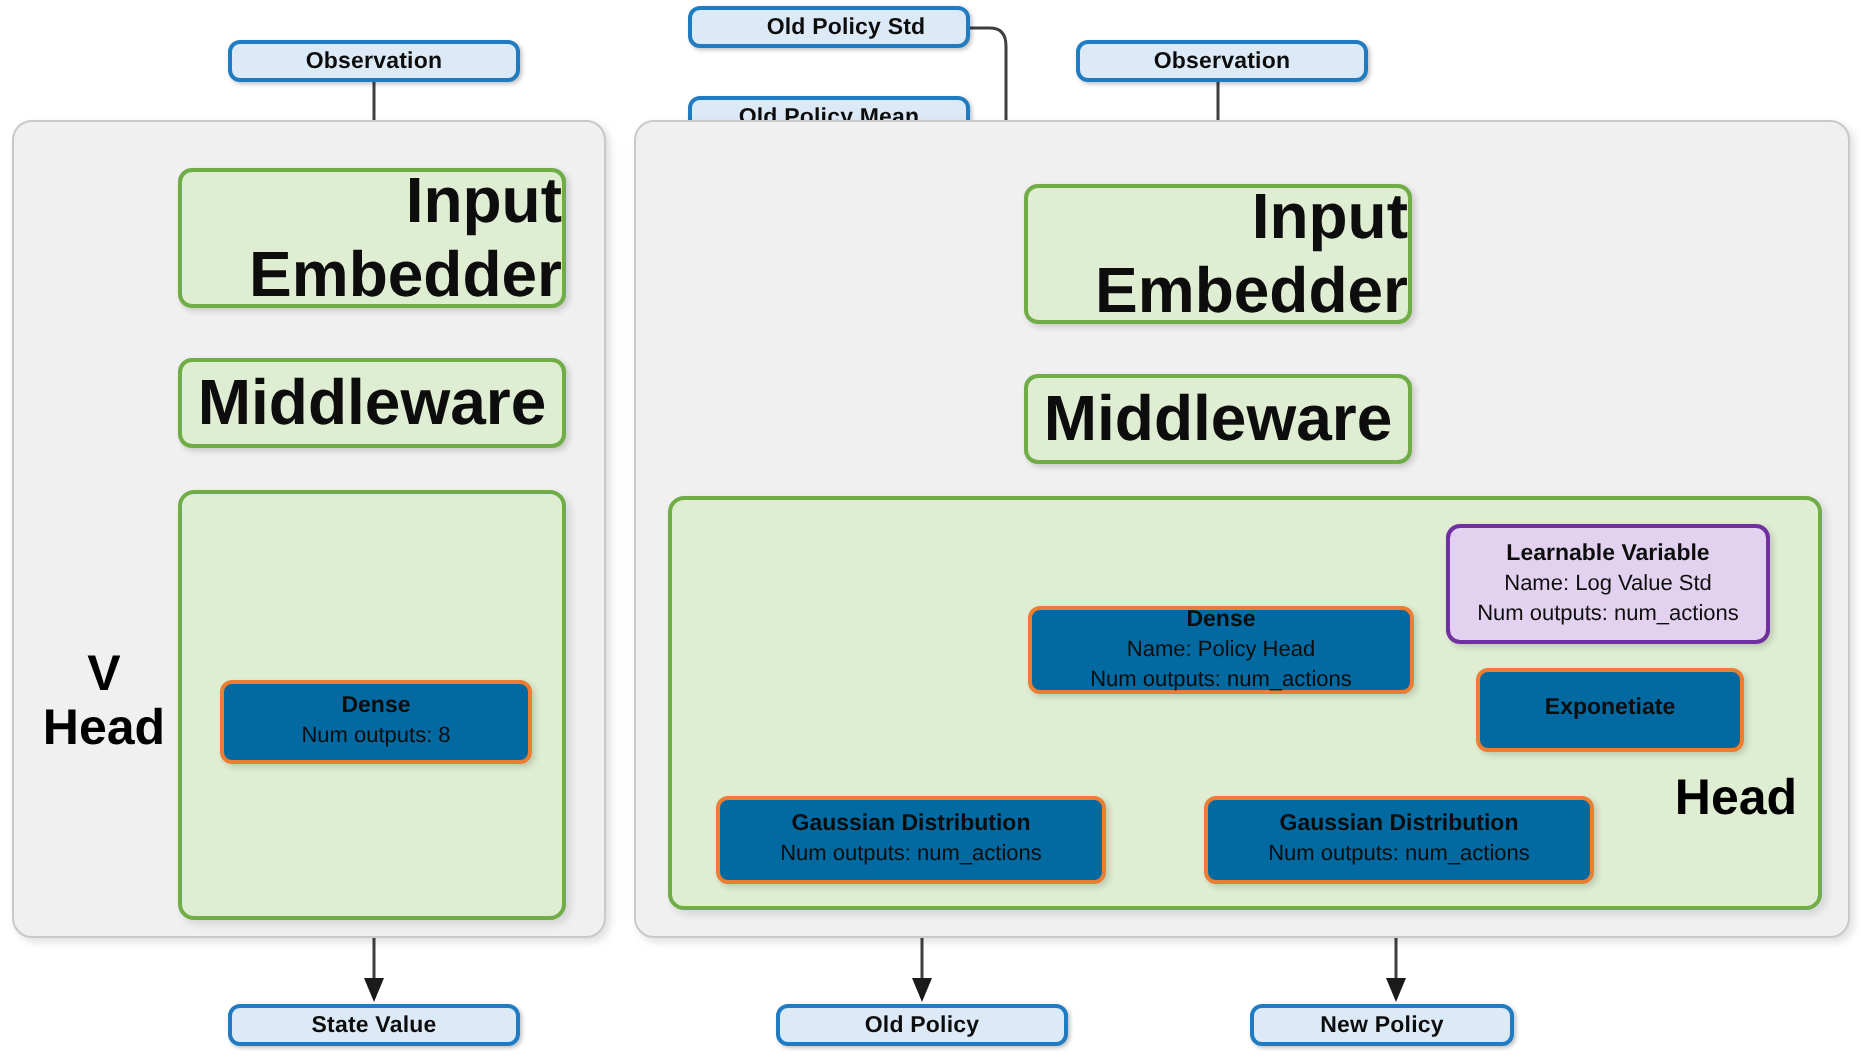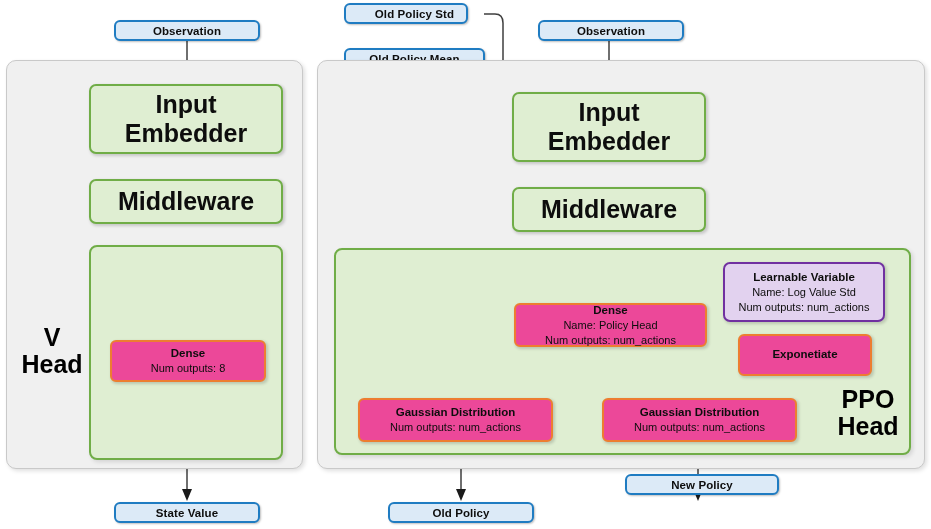--- a/index.html
+++ b/index.html
@@ -19,24 +19,24 @@
   .group-gray{background:#f0f0f0;border:1.6px solid #c9c9c9;border-radius:10px;
       box-shadow:2px 2px 4px rgba(0,0,0,.13);}
 
   
   .group-green{background:#dfeed2;border:2px solid #70ad47;border-radius:8px;
       box-shadow:2px 2px 4px rgba(0,0,0,.12);}
 
   
   .green-block{background:#dfeed2;border:2.4px solid #70ad47;border-radius:7px;
       box-shadow:1.5px 1.5px 3px rgba(0,0,0,.17);
-      font-size:25px;font-weight:bold;color:#0d0d0d;}
+      font-size:32px;font-weight:bold;color:#0d0d0d;text-align:right;}
 
   
-  .orange-block{background:#ec4899;border:2.2px solid #ed7d31;border-radius:6px;
+  .orange-block{background:#0369a1;border:2.2px solid #ed7d31;border-radius:6px;
       box-shadow:1.5px 1.5px 3px rgba(0,0,0,.16);
       font-size:11px;color:#0d0d0d;line-height:1.32;padding:19px 4px;}
   .orange-block .t1{font-weight:bold;font-size:11.5px;}
 
   
   .purple-block{background:#e2d2ef;border:2.4px solid #7030a0;border-radius:7px;
       box-shadow:1.5px 1.5px 3px rgba(0,0,0,.16);
       font-size:11px;color:#0d0d0d;line-height:1.34;padding:2px 2px;}
   .purple-block .t1{font-weight:bold;font-size:11.5px;}
 
@@ -97,21 +97,21 @@
     <polygon class="ah" points="461,501 456,489 466,489"></polygon>
 
     <path class="wire" d="M698,442 L698,492"></path>
     <polygon class="ah" points="698,501 693,489 703,489"></polygon>
   </svg>
 
   <div class="node io" style="left:114px;top:20px;width:146px;height:21px;">
     <span>Observation</span>
   </div>
 
-  <div class="node io" style="left:344px;top:3px;width:124px;height:21px;padding-left:17px;">
+  <div class="node io" style="left:344px;top:3px;width:141px;height:21px;padding-left:17px;">
     <span>Old Policy Std</span>
   </div>
 
   <div class="node io" style="left:344px;top:28px;width:141px;height:21px;margin-top:20px;">
     <span>Old Policy Mean</span>
   </div>
 
   <div class="node io" style="left:538px;top:20px;width:146px;height:21px;">
     <span>Observation</span>
   </div>
@@ -144,21 +144,20 @@
     <span>Input Embedder</span>
   </div>
 
   <div class="node green-block" style="left:512px;top:187px;width:194px;height:45px;">
     <span>Middleware</span>
   </div>
 
   <div class="node group-green" style="left:334px;top:248px;width:577px;height:207px;"></div>
 
   <div class="head-label" style="left:823px;top:386px;width:90px;">
-    <div>PPO</div>
     <div>Head</div>
   </div>
 
   <div class="node orange-block" style="left:514px;top:303px;width:193px;height:44px;">
     <span class="t1">Dense</span>
     <span>Name: Policy Head</span>
     <span>Num outputs: num_actions</span>
   </div>
 
   <div class="node purple-block" style="left:723px;top:262px;width:162px;height:60px;">
@@ -182,17 +181,17 @@
   </div>
 
   <div class="node io" style="left:388px;top:502px;width:146px;height:21px;">
     <span>Old Policy</span>
   </div>
 
   <div class="node io" style="left:114px;top:502px;width:146px;height:21px;">
     <span>State Value</span>
   </div>
 
-  <div class="node io" style="left:625px;top:474px;width:154px;height:21px;">
+  <div class="node io" style="left:625px;top:502px;width:132px;height:21px;">
     <span>New Policy</span>
   </div>
 
 </div>
 
 </body></html>

